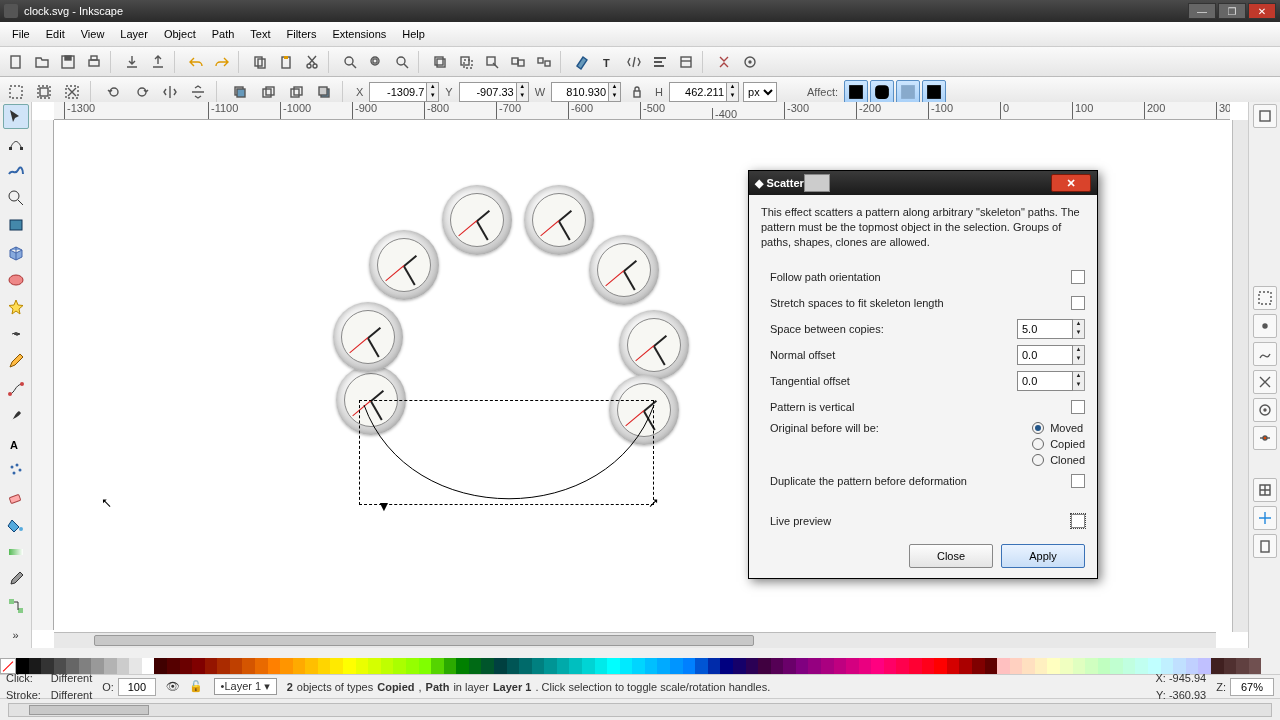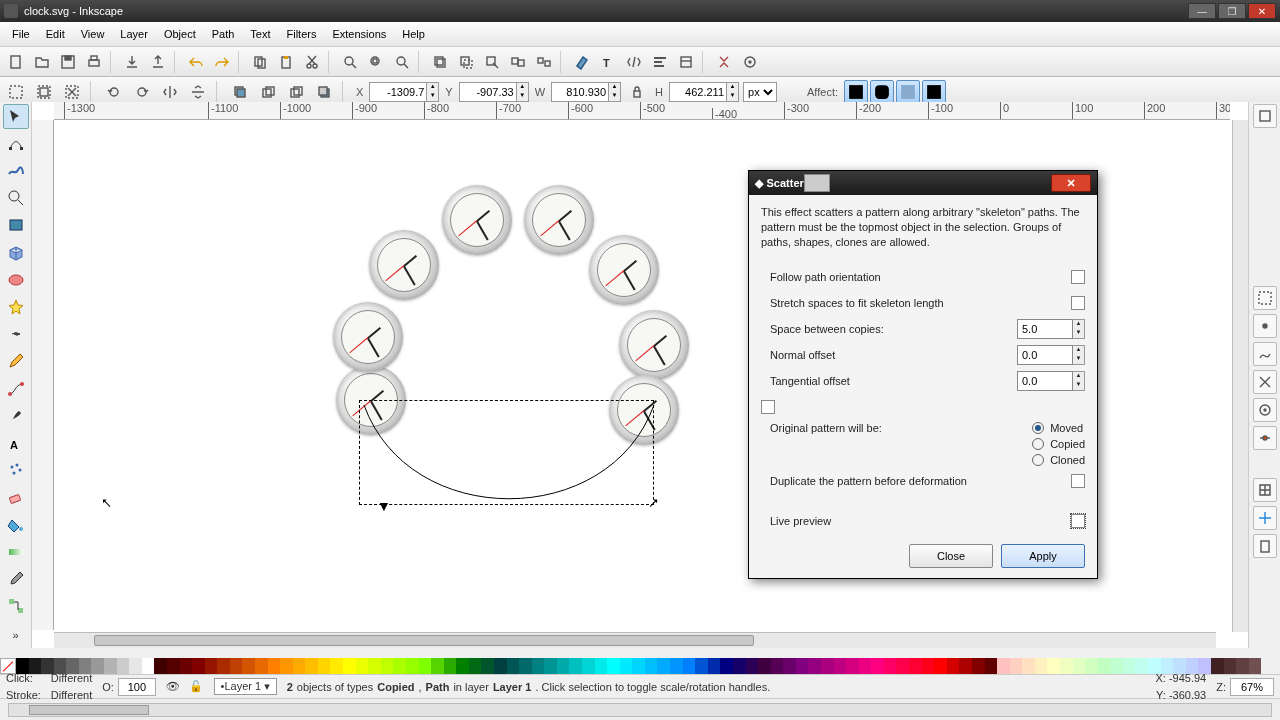--- a/index.html
+++ b/index.html
@@ -705,24 +705,25 @@
       </div>
     <div class="row">
         <span class="lbl">Tangential offset</span>
         <input type="text" value="0.0" style="">
         <div class="spin">
           <div>▲</div>
           <div>▼</div>
         </div>
       </div>
     <div class="row">
+        <span class="lbl">Pattern is vertical</span>
         <span class="chk"></span>
       </div>
     <div class="row" style="align-items:flex-start">
-      <span class="lbl">Original pattern will be:</span>
+      <span class="lbl">Original before will be:</span>
       <div class="rgroup">
         <div class="ropt">
             <span class="radio on"></span>
             <span>Moved</span>
           </div>
         <div class="ropt">
             <span class="radio"></span>
             <span>Copied</span>
           </div>
         <div class="ropt">

